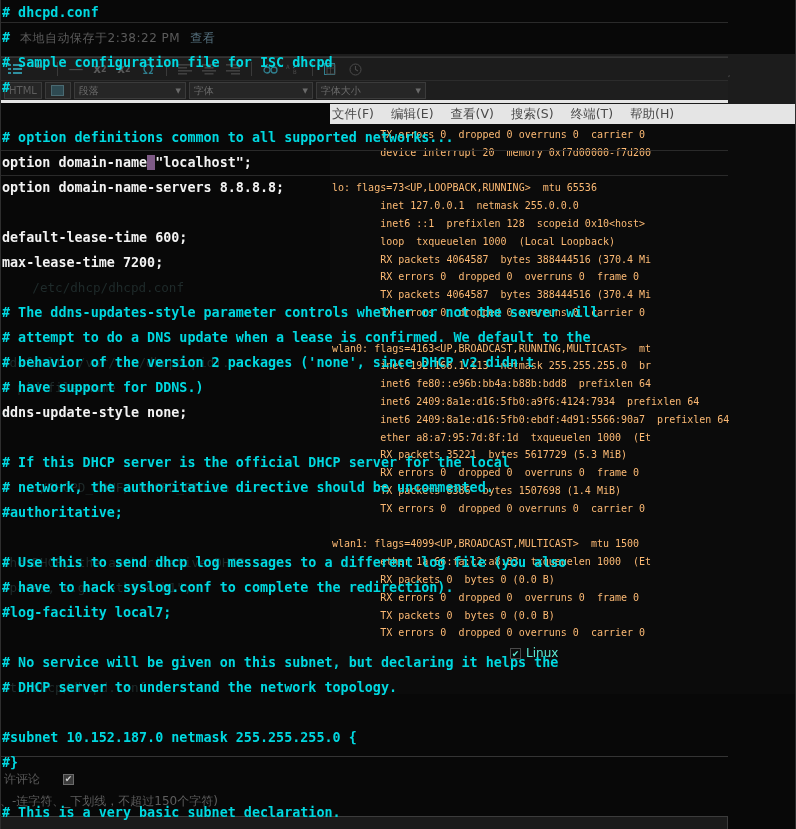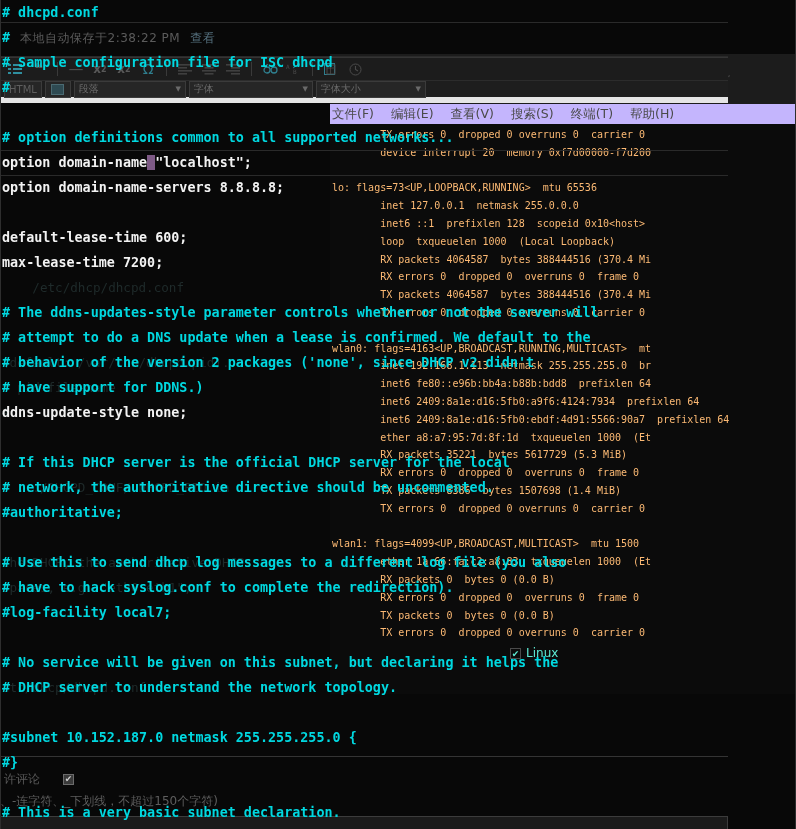--- a/index.html
+++ b/index.html
@@ -17,21 +17,21 @@
   .ed-toolbar { position:absolute; left:0; top:57px; width:728px; height:24px;
                 background:#1c1c1c; border-top:1px solid #343434; border-bottom:1px solid #2c2c2c;
                 display:flex; align-items:center; gap:2px; padding:0 4px; }
   .tb-btn { width:22px; height:20px; display:flex; align-items:center; justify-content:center;
             color:#4a4a4a; font-size:13px; font-family:"DejaVu Sans",sans-serif; }
   .tb-btn.accent { color:#2f7f8f; }
   .tb-sep { width:1px; height:14px; background:#3a3a3a; margin:0 5px; }
   .tb-icon { display:block; }
 
   .ed-toolbar2 { position:absolute; left:0; top:81px; width:728px; height:22px;
-                 background:#1e1e1e; border-bottom:6px solid #e5e5e5;
+                 background:#1e1e1e; border-bottom:3px solid #e5e5e5;
                  display:flex; align-items:center; gap:3px; padding:0 4px; }
   .tb2-box { height:17px; border:1px solid #3b3b3b; background:#262626; display:flex;
              align-items:center; padding:0 4px; color:#5e5e5e; font-size:10px;
              font-family:"DejaVu Sans",sans-serif; white-space:nowrap; }
   .tb2-box.wide { min-width:96px; justify-content:space-between; }
   .tb2-box .cv { color:#6a6a6a; }
   .tb2-box .arw { font-size:7px; color:#6a6a6a; margin-left:6px; }
 
   
   .ed-foot { position:absolute; left:0; top:756px; width:728px; height:60px;
@@ -47,21 +47,21 @@
 
   
   .ed-rule { position:absolute; left:0; width:728px; height:1px; background:#2a2a2a; }
 
   
   .term { position:absolute; left:330px; top:54px; width:466px; height:640px;
           background:#0b0b0b; z-index:1; overflow:hidden; }
   .term-title { position:absolute; left:0; top:0; width:466px; height:50px; background:#1c1c1c; }
   .term-title span { position:absolute; left:280px; top:14px; color:#3a3a3a; font-size:13px;
                      font-family:"DejaVu Sans",sans-serif; font-weight:bold; }
-  .term-menu { position:absolute; left:0; top:50px; width:466px; height:20px; background:#c4b5fd;
+  .term-menu { position:absolute; left:0; top:50px; width:466px; height:20px; background:#e5e5e5;
                display:flex; align-items:center; gap:17px; padding-left:2px; }
   .term-menu i { font-style:normal; color:#4a4a4a; font-size:12.5px;
                  font-family:"DejaVu Sans",sans-serif; }
   .term-body { position:absolute; left:0; top:72px; width:466px; padding-left:2px;
                font-size:10px; line-height:17.8px; color:#fdba74; white-space:pre; }
   .term-linux { position:absolute; left:180px; top:592px; color:#5eead4; font-size:12px;
                 font-family:"DejaVu Sans",sans-serif; }
   .term-linux .cb { display:inline-block; width:11px; height:11px; border:1px solid #4a4a4a;
                     text-align:center; line-height:10px; font-size:9px; margin-right:5px; }
 

